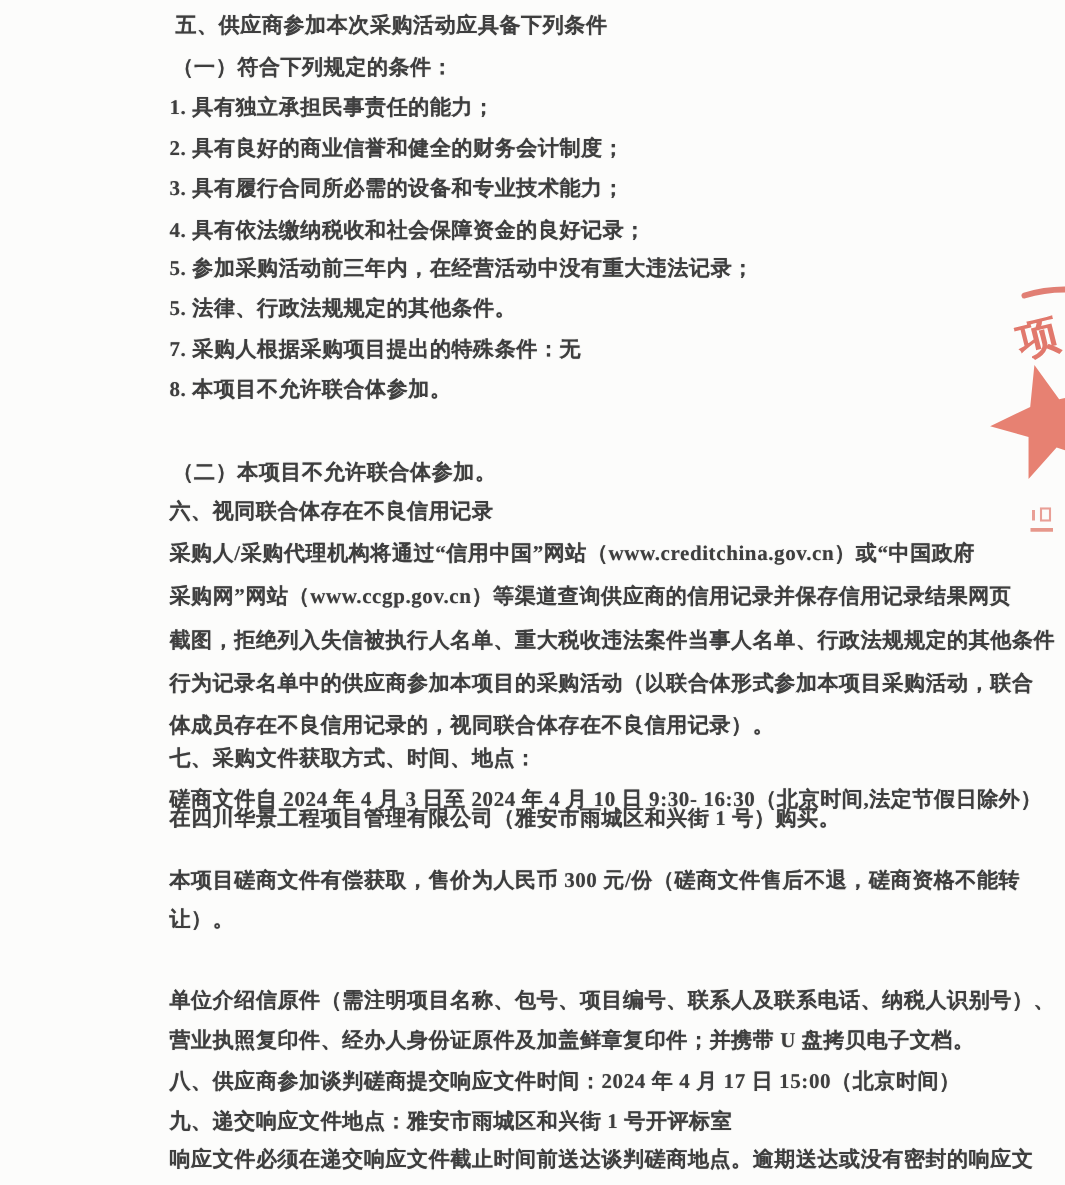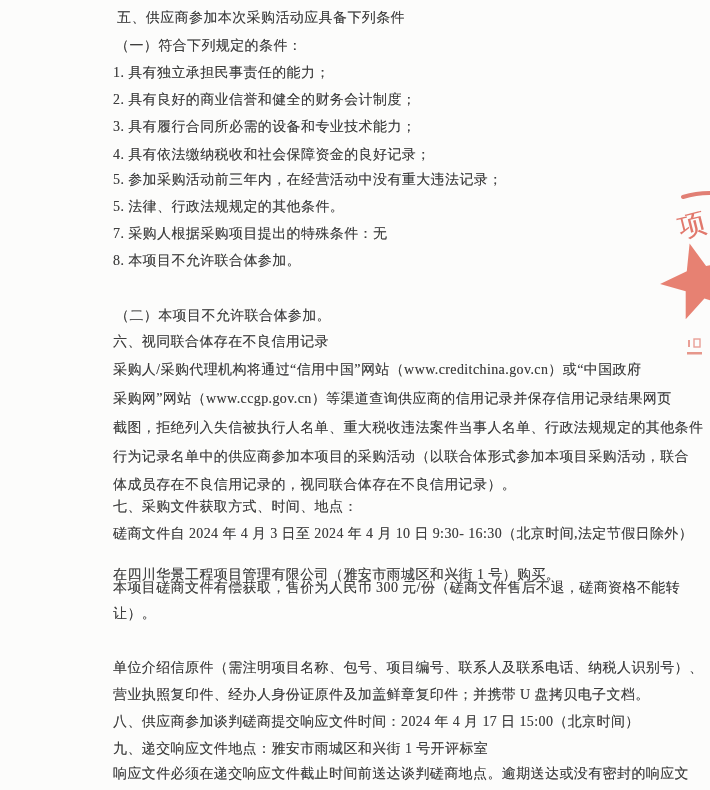--- a/index.html
+++ b/index.html
@@ -10,20 +10,21 @@
     overflow: hidden;
     background: #ffffff;
   }
   .page {
     position: relative;
     width: 710px;
     height: 790px;
     background: #fcfcfb;
     overflow: hidden;
     font-family: "Liberation Serif", "DejaVu Serif", serif;
+    font-weight: bold;
   }
   .line {
     position: absolute;
     left: 113px;
     white-space: pre;
     font-size: 14px;
     line-height: 16px;
     color: #3e3e3e;
     letter-spacing: 0.4px;
     text-shadow: 0 0 0.6px rgba(70,70,70,0.55);
@@ -56,21 +57,21 @@
   <div class="line" style="top:253px">8. 本项目不允许联合体参加。</div>
   <div class="line indent-b" style="top:308px">（二）本项目不允许联合体参加。</div>
   <div class="line" style="top:334px">六、视同联合体存在不良信用记录</div>
   <div class="line" style="top:362px">采购人/采购代理机构将通过“信用中国”网站（www.creditchina.gov.cn）或“中国政府</div>
   <div class="line" style="top:391px">采购网”网站（www.ccgp.gov.cn）等渠道查询供应商的信用记录并保存信用记录结果网页</div>
   <div class="line" style="top:420px">截图，拒绝列入失信被执行人名单、重大税收违法案件当事人名单、行政法规规定的其他条件</div>
   <div class="line" style="top:449px">行为记录名单中的供应商参加本项目的采购活动（以联合体形式参加本项目采购活动，联合</div>
   <div class="line" style="top:477px">体成员存在不良信用记录的，视同联合体存在不良信用记录）。</div>
   <div class="line" style="top:499px">七、采购文件获取方式、时间、地点：</div>
   <div class="line" style="top:526px">磋商文件自 2024 年 4 月 3 日至 2024 年 4 月 10 日 9:30- 16:30（北京时间,法定节假日除外）</div>
-  <div class="line" style="top:567px">在四川华景工程项目管理有限公司（雅安市雨城区和兴街 1 号）购买。</div>
+  <div class="line" style="top:539px">在四川华景工程项目管理有限公司（雅安市雨城区和兴街 1 号）购买。</div>
   <div class="line" style="top:580px">本项目磋商文件有偿获取，售价为人民币 300 元/份（磋商文件售后不退，磋商资格不能转</div>
   <div class="line" style="top:606px">让）。</div>
   <div class="line" style="top:687px">营业执照复印件、经办人身份证原件及加盖鲜章复印件；并携带 U 盘拷贝电子文档。</div>
   <div class="line" style="top:660px">单位介绍信原件（需注明项目名称、包号、项目编号、联系人及联系电话、纳税人识别号）、</div>
   <div class="line" style="top:714px">八、供应商参加谈判磋商提交响应文件时间：2024 年 4 月 17 日 15:00（北京时间）</div>
   <div class="line" style="top:741px">九、递交响应文件地点：雅安市雨城区和兴街 1 号开评标室</div>
   <div class="line" style="top:766px">响应文件必须在递交响应文件截止时间前送达谈判磋商地点。逾期送达或没有密封的响应文</div>
 
   <svg class="stamp" viewBox="0 0 60 200">
 

